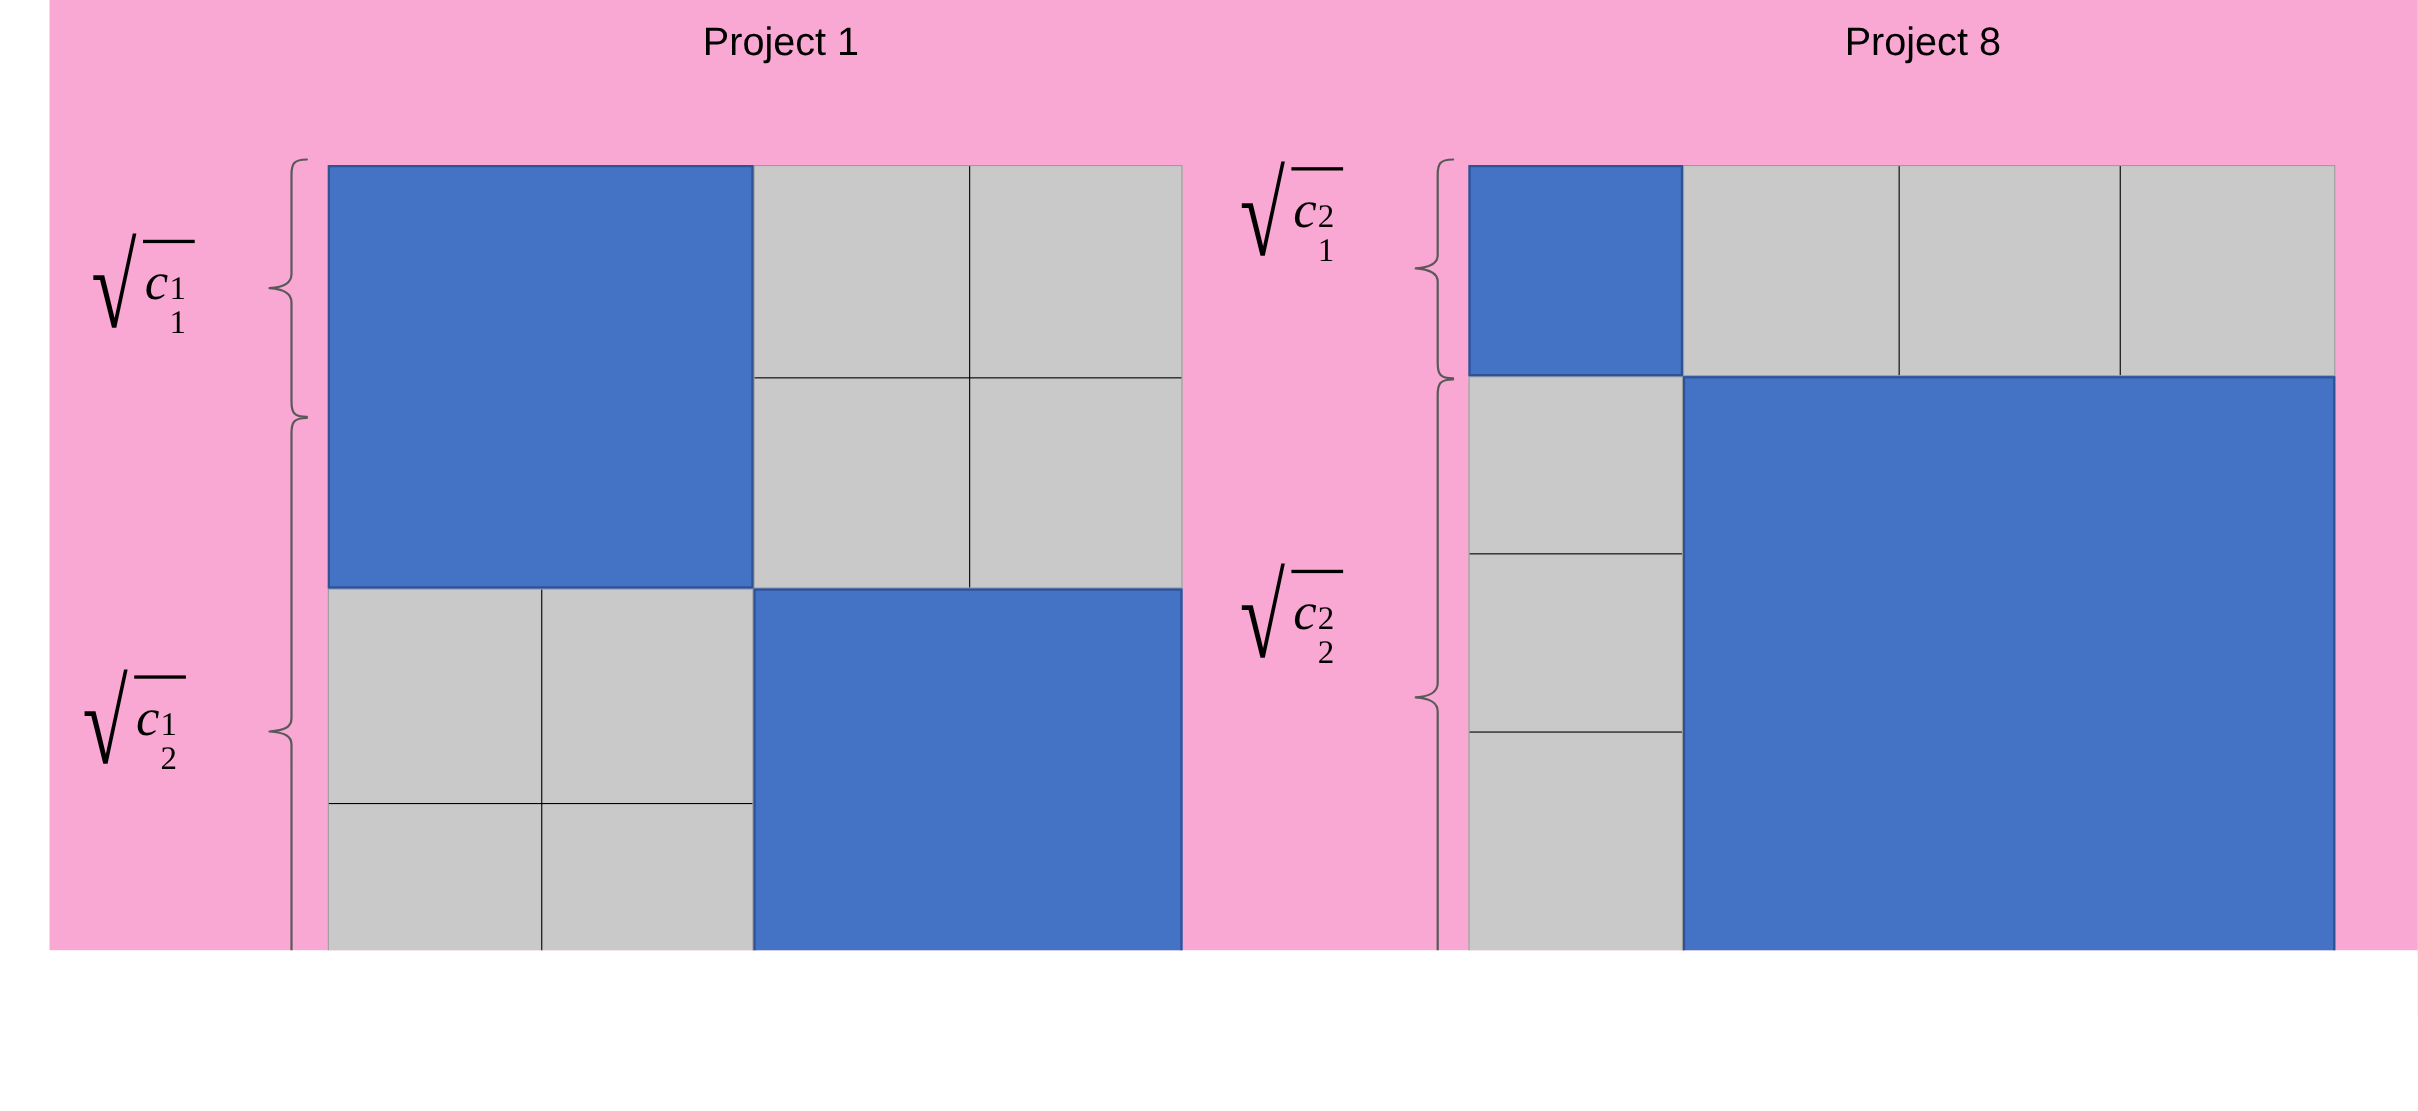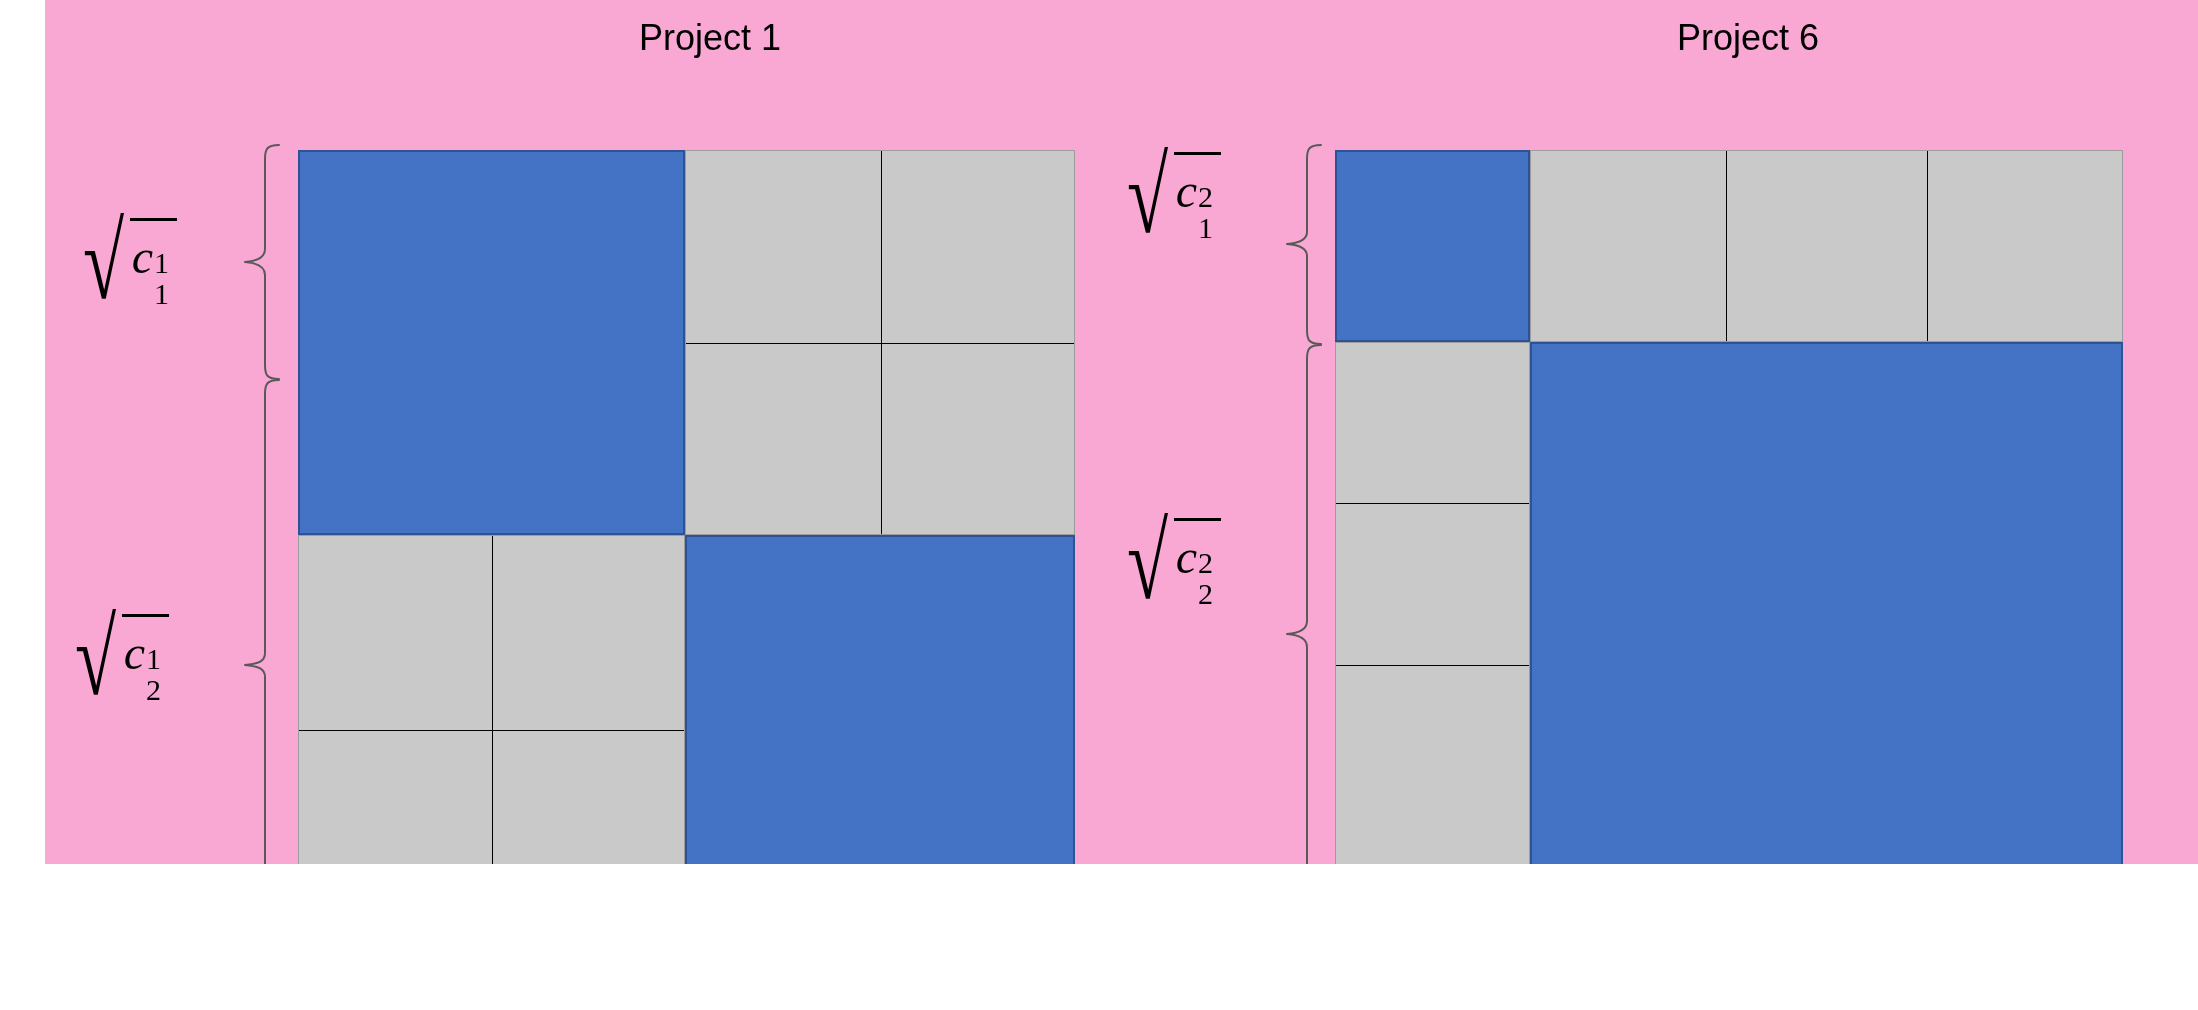--- a/index.html
+++ b/index.html
@@ -166,21 +166,21 @@
     <div class="divider-v" style="left:447px; top:536px; height:388px;"></div>
     <div class="divider-h" style="left:254px; top:730px; width:385px;"></div>
 
     <div class="block blue" style="left:253px; top:150px; width:387px; height:385px;"></div>
 
     <div class="block blue" style="left:640px; top:535px; width:390px; height:390px;"></div>
   </div>
 
   <div>
 
-    <div class="panel-title" style="left:1578px; top:20px; width:250px;">Project 6</div>
+    <div class="panel-title" style="left:1578px; top:20px; width:250px;">Project 8</div>
 
     <svg class="brace-svg" style="left:1238px; top:143px;" width="42" height="203" viewBox="0 0 42 203">
       <path d="M 38 2 C 26 2 24 6 24 16 L 24 89 C 24 96 18 100 4 101 C 18 102 24 106 24 113 L 24 187 C 24 197 26 201 38 201"></path>
     </svg>
 
     <div class="math-label" style="left:1082px; top:152px;">
       <span class="sqrt-wrap">
         <span class="radical">√</span>
         <span class="radicand">
           <span class="var">c</span><span class="scripts">

